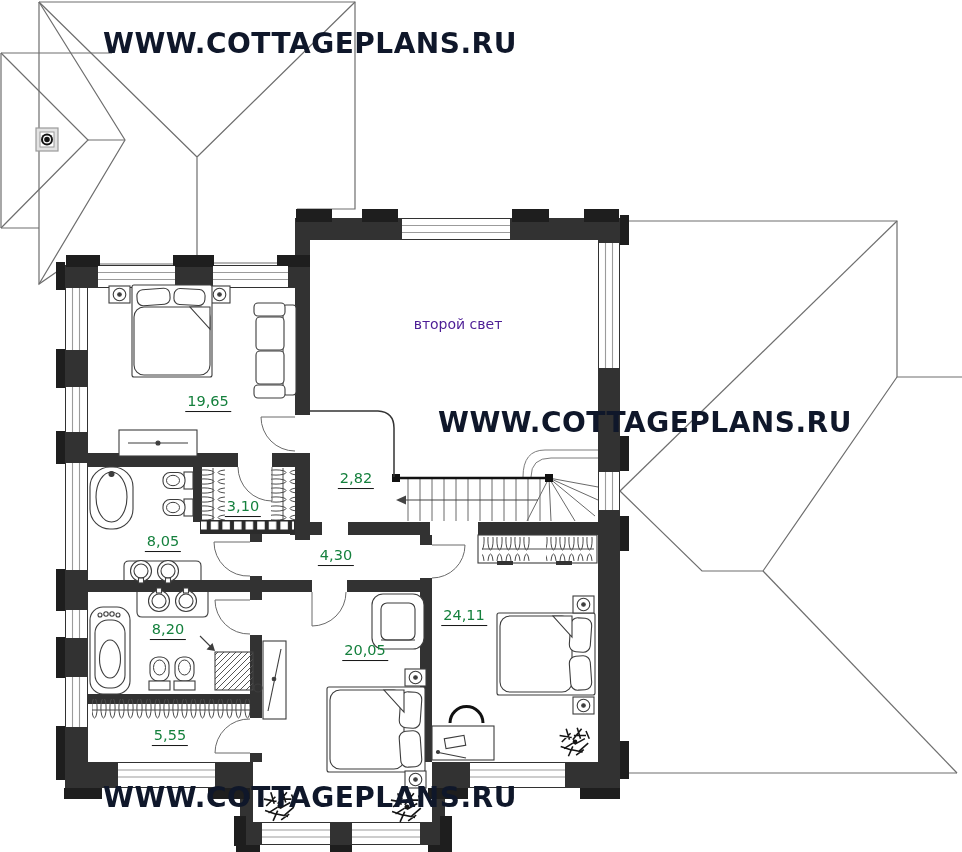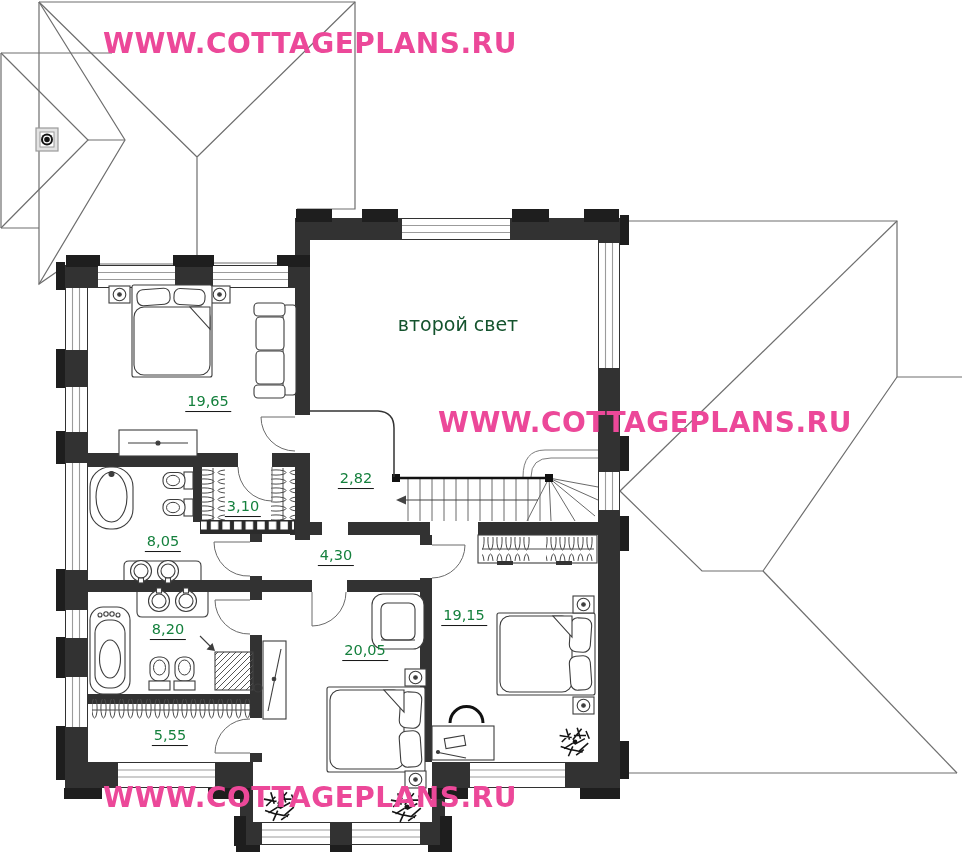--- a/index.html
+++ b/index.html
@@ -9,25 +9,25 @@
   }
   .plan svg{position:absolute;left:0;top:0;}
   .room-label{
     position:absolute;transform:translate(-50%,-50%);
     font-size:14.5px;color:#15803d;white-space:nowrap;
     border-bottom:1.2px solid #141414;padding:0 2px 1px 2px;line-height:1.1;
     z-index:4;
   }
   .void-label{
     position:absolute;transform:translate(-50%,-50%);
-    font-size:19px;color:#14532d;white-space:nowrap;z-index:4;
+    font-size:14px;color:#4c1d95;white-space:nowrap;z-index:4;
   }
   .watermark{
     position:absolute;font-size:28px;font-weight:bold;letter-spacing:.5px;
-    color:#ec4899;white-space:nowrap;z-index:10;line-height:1;
+    color:#0f172a;white-space:nowrap;z-index:10;line-height:1;
   }
 </style>
 </head>
 <body>
 
 <div class="plan">
 
 <svg width="962" height="852" viewBox="0 0 962 852">
   <defs>
     <pattern id="hatch" width="6" height="6" patternUnits="userSpaceOnUse">
@@ -361,20 +361,20 @@
 </svg>
 
 <div class="void-label" style="left:458px;top:324px;">второй свет</div>
 <div class="room-label" style="left:208px;top:403px;">19,65</div>
 <div class="room-label" style="left:243px;top:508px;">3,10</div>
 <div class="room-label" style="left:356px;top:480px;">2,82</div>
 <div class="room-label" style="left:163px;top:543px;">8,05</div>
 <div class="room-label" style="left:336px;top:557px;">4,30</div>
 <div class="room-label" style="left:168px;top:631px;">8,20</div>
 <div class="room-label" style="left:324px;top:652px;margin-left:41px;">20,05</div>
-<div class="room-label" style="left:464px;top:617px;">19,15</div>
+<div class="room-label" style="left:464px;top:617px;">24,11</div>
 <div class="room-label" style="left:170px;top:737px;">5,55</div>
 
 <div class="watermark" style="left:103px;top:30px;">WWW.COTTAGEPLANS.RU</div>
 <div class="watermark" style="left:438px;top:409px;">WWW.COTTAGEPLANS.RU</div>
 <div class="watermark" style="left:103px;top:784px;">WWW.COTTAGEPLANS.RU</div>
 
 </div>
 
 </body></html>

